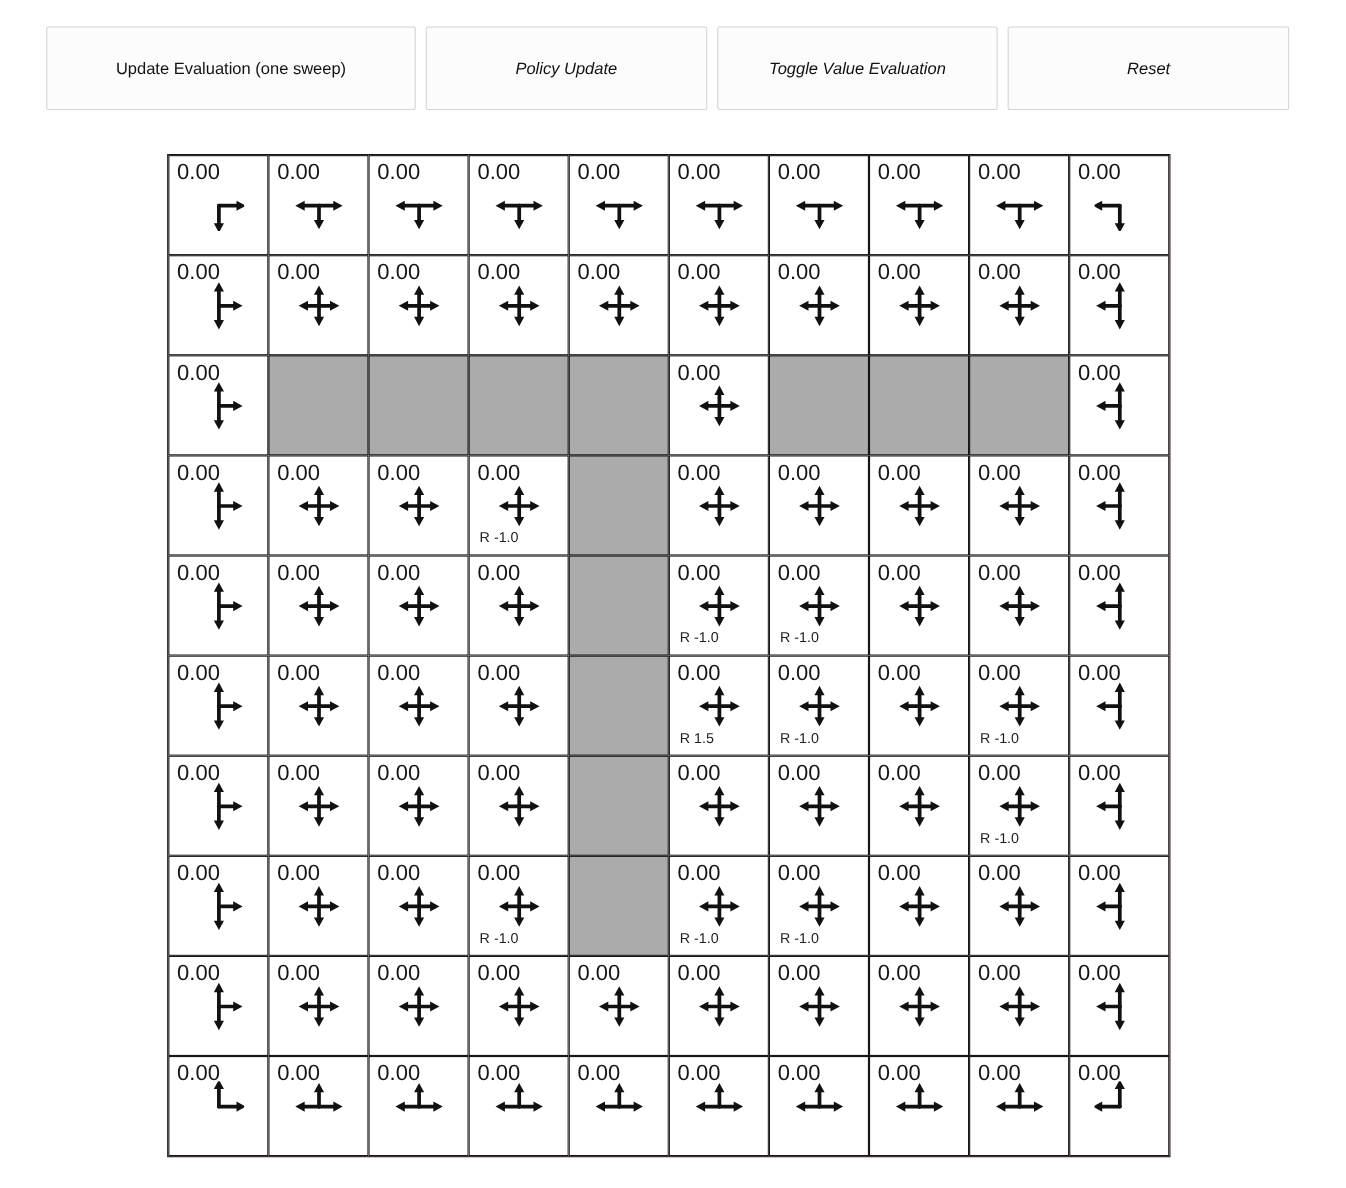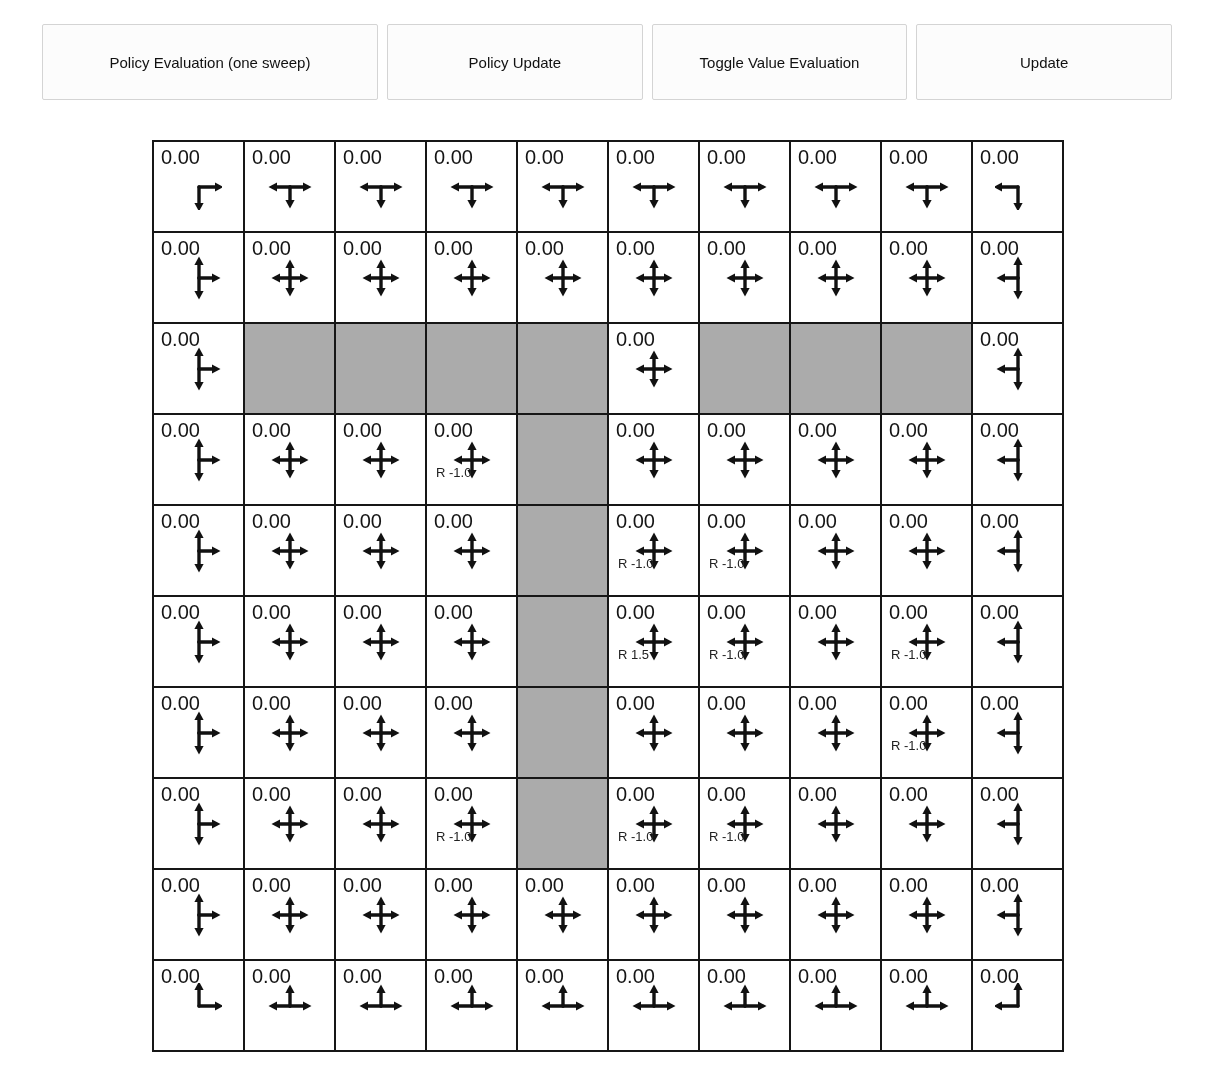--- a/index.html
+++ b/index.html
@@ -33,21 +33,21 @@
     border-radius: 2px;
     font-size: 15px;
     font-family: "Liberation Sans", sans-serif;
     color: #111111;
     cursor: pointer;
     box-sizing: border-box;
     padding: 0 10px;
     white-space: nowrap;
   }
   .btn-wide { flex: 0 0 336px; }
-  .btn-std  { flex: 1 1 0; }
+  .btn-std  { flex: 1 1 0; font-style: italic; }
 
   .grid {
     margin: 40px 0 16px 152px;
     display: grid;
     grid-template-columns: repeat(10, 91px);
     grid-auto-rows: 91px;
     width: fit-content;
     border: 1px solid var(--line);
     background: #fca5a5;
   }
@@ -61,40 +61,40 @@
   .val {
     position: absolute;
     top: 4px;
     left: 7px;
     font-size: 20px;
     line-height: 1.1;
     color: #151515;
   }
   .reward {
     position: absolute;
-    bottom: 24px;
+    bottom: 8px;
     left: 9px;
     font-size: 13px;
     color: #222222;
   }
   .cell svg {
     position: absolute;
     left: 50%;
     top: 50%;
     transform: translate(-50%, -50%);
   }
 </style>
 </head>
 <body>
 
 <div class="toolbar">
-  <div class="btn btn-wide">Policy Evaluation (one sweep)</div>
+  <div class="btn btn-wide">Update Evaluation (one sweep)</div>
   <div class="btn btn-std">Policy Update</div>
   <div class="btn btn-std">Toggle Value Evaluation</div>
-  <div class="btn btn-std">Update</div>
+  <div class="btn btn-std">Reset</div>
 </div>
 
 <div class="grid">
     <div class="cell">
       <span class="val">0.00</span>
       <svg width="46" height="46" viewBox="0 0 46 46">
         <line x1="23" y1="23" x2="40" y2="23" stroke="#111111" stroke-width="3.4" stroke-linecap="round"></line>
         <polygon points="47.5,23 39,27.6 39,18.4" fill="#111111"></polygon>
         <line x1="23" y1="23" x2="23" y2="40" stroke="#111111" stroke-width="3.4" stroke-linecap="round"></line>
         <polygon points="23,47.5 18.4,39 27.6,39" fill="#111111"></polygon>

